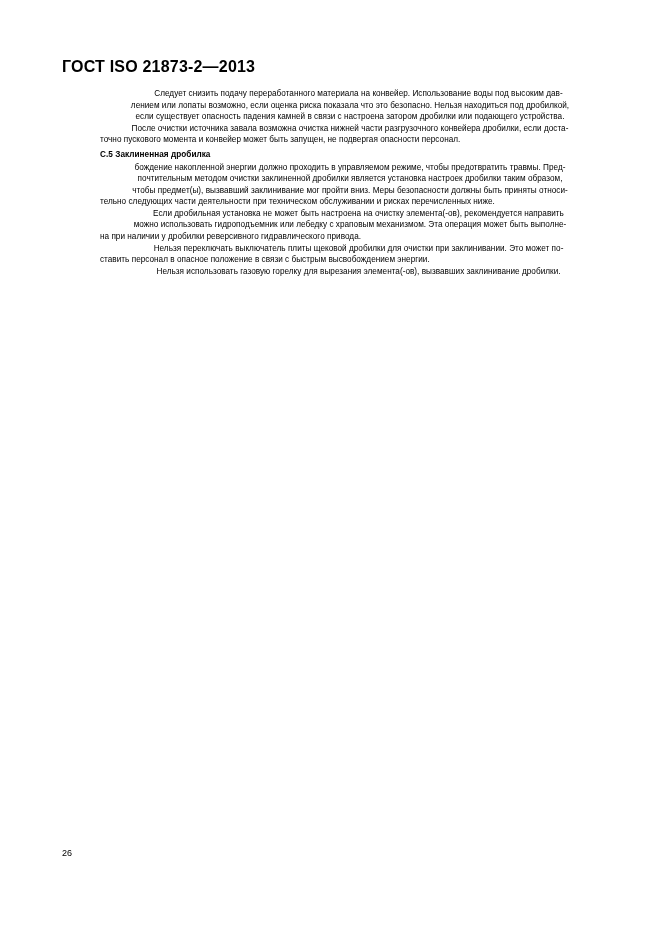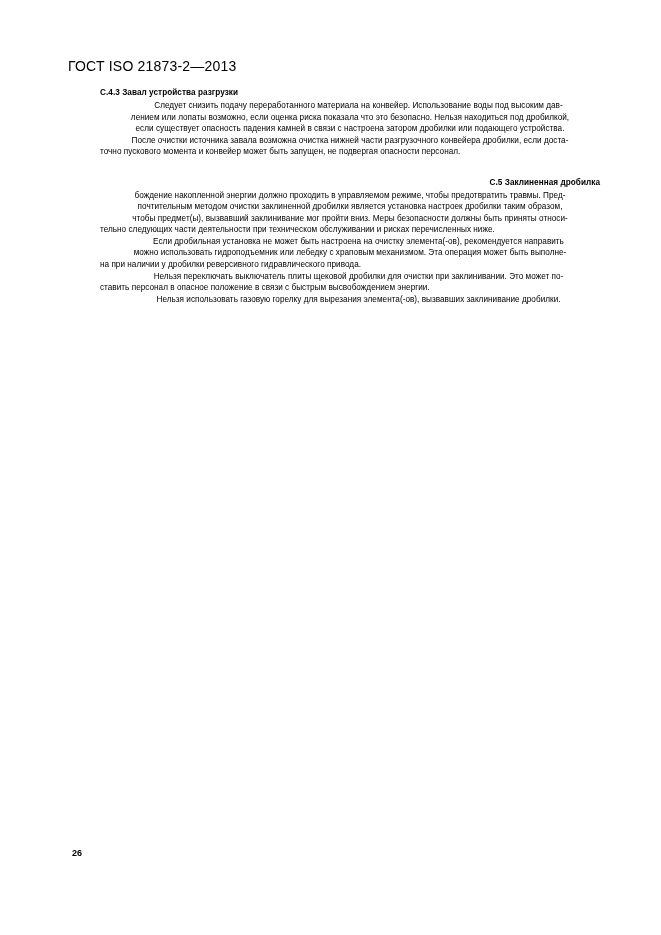--- a/index.html
+++ b/index.html
@@ -18,42 +18,41 @@
   .page {
     position: absolute;
     left: 0;
     top: 0;
     width: 661px;
     height: 935px;
     background: #ffffff;
   }
   .page-header {
     position: absolute;
-    left: 68px;
+    left: 62px;
     top: 58px;
-    font-size: 14px;
-    font-weight: normal;
+    font-size: 16px;
+    font-weight: bold;
     letter-spacing: 0.2px;
     white-space: nowrap;
   }
   .content {
     position: absolute;
     left: 100px;
     top: 88px;
     width: 500px;
   }
   .section-heading {
     font-size: 8.2px;
     font-weight: bold;
     margin: 0 0 3px 0;
     letter-spacing: 0.05px;
   }
   .section-heading.second {
-    margin-top: 20px;
-    text-align: right;
+    margin-top: 4px;
   }
   .para {
     margin: 0;
     font-size: 8.2px;
     line-height: 11.55px;
     text-align: justify;
     letter-spacing: 0.02px;
   }
   .para .ln {
     display: block;
@@ -66,37 +65,36 @@
   }
   .para .ln.just > span {
     white-space: pre;
   }
   .indent {
     display: inline-block;
     width: 17px;
   }
   .page-number {
     position: absolute;
-    left: 72px;
+    left: 62px;
     top: 848px;
     font-size: 9px;
-    font-weight: bold;
+    font-weight: normal;
   }
 </style>
 </head>
 <body>
 
 <div class="page">
 
   <div class="page-header">ГОСТ ISO 21873-2—2013</div>
 
   <div class="content">
 
     <div>
-      <p class="section-heading">С.4.3 Завал устройства разгрузки</p>
       <p class="para">
         <span class="ln just">
             <span><span class="indent"></span><span>Следует снизить подачу переработанного материала на конвейер. Использование воды под высоким дав-</span></span>
           </span>
         <span class="ln just">
             <span>лением или лопаты возможно, если оценка риска показала что это безопасно. Нельзя находиться под дробилкой,</span>
           </span>
         <span class="ln just">
             <span>если существует опасность падения камней в связи с настроена затором дробилки или подающего устройства.</span>
           </span>

